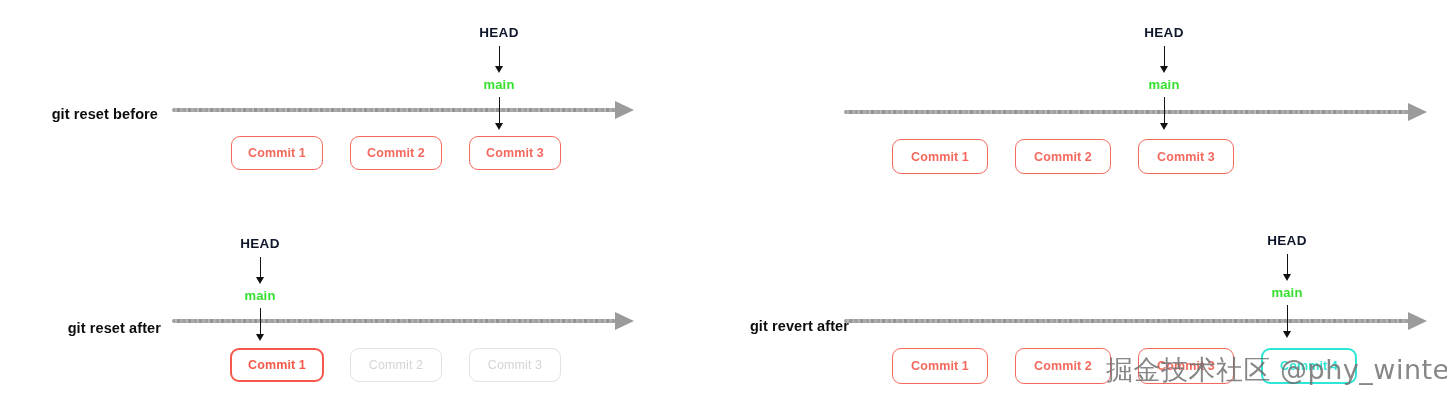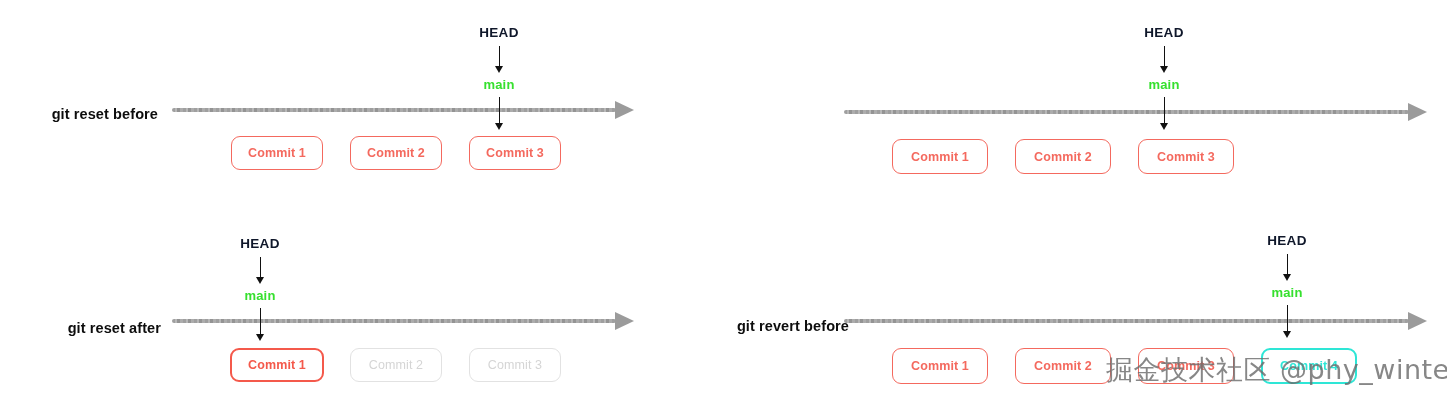--- a/index.html
+++ b/index.html
@@ -181,21 +181,21 @@
     </div>
   </div>
 
   <div class="commit strong" style="left:214px;top:146px;width:94px;height:34px;">Commit 1</div>
   <div class="commit dim" style="left:334px;top:146px;width:92px;height:34px;">Commit 2</div>
   <div class="commit dim" style="left:453px;top:146px;width:92px;height:34px;">Commit 3</div>
 </div>
 
 <div class="panel p-br">
 
-  <div class="row-label" style="left:-25px;top:116px;width:150px;">git revert before</div>
+  <div class="row-label" style="left:-25px;top:116px;width:150px;">git revert after</div>
 
   <div class="timeline" style="left:120px;top:113px;width:583px;">
     <div class="tl-line"></div>
     <div class="tl-head"></div>
   </div>
 
   <div class="ptr" style="left:503px;top:32px;">
     <div class="head-lbl">HEAD</div>
     <div class="arrow" style="height:28px;margin-top:6px;">
       <div class="shaft" style="height:21px;"></div>

